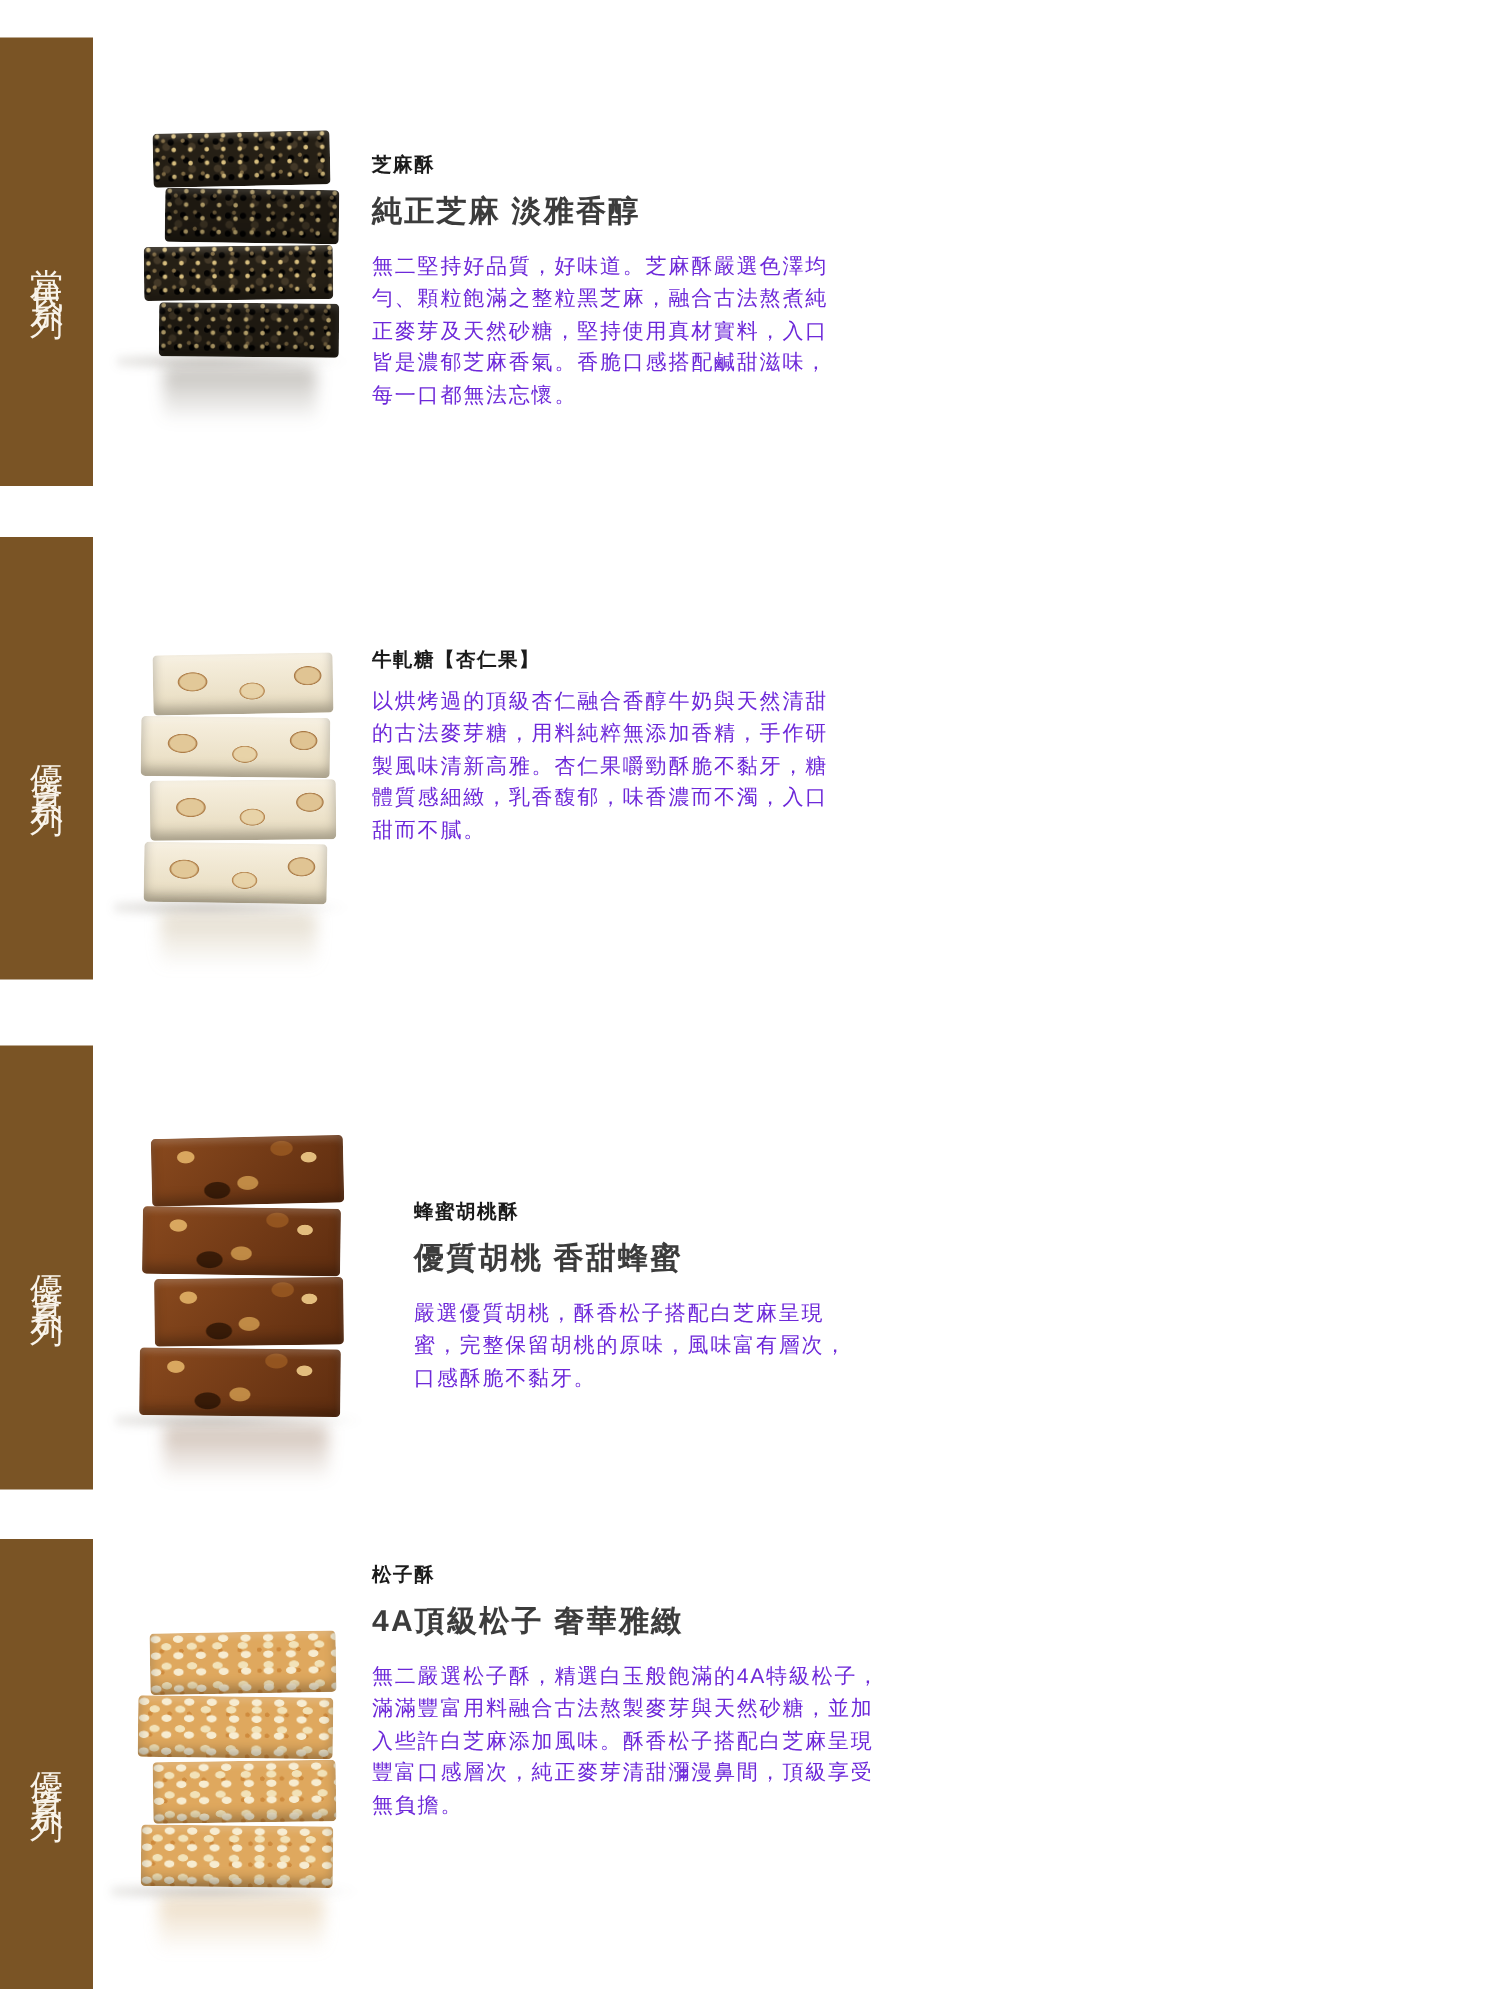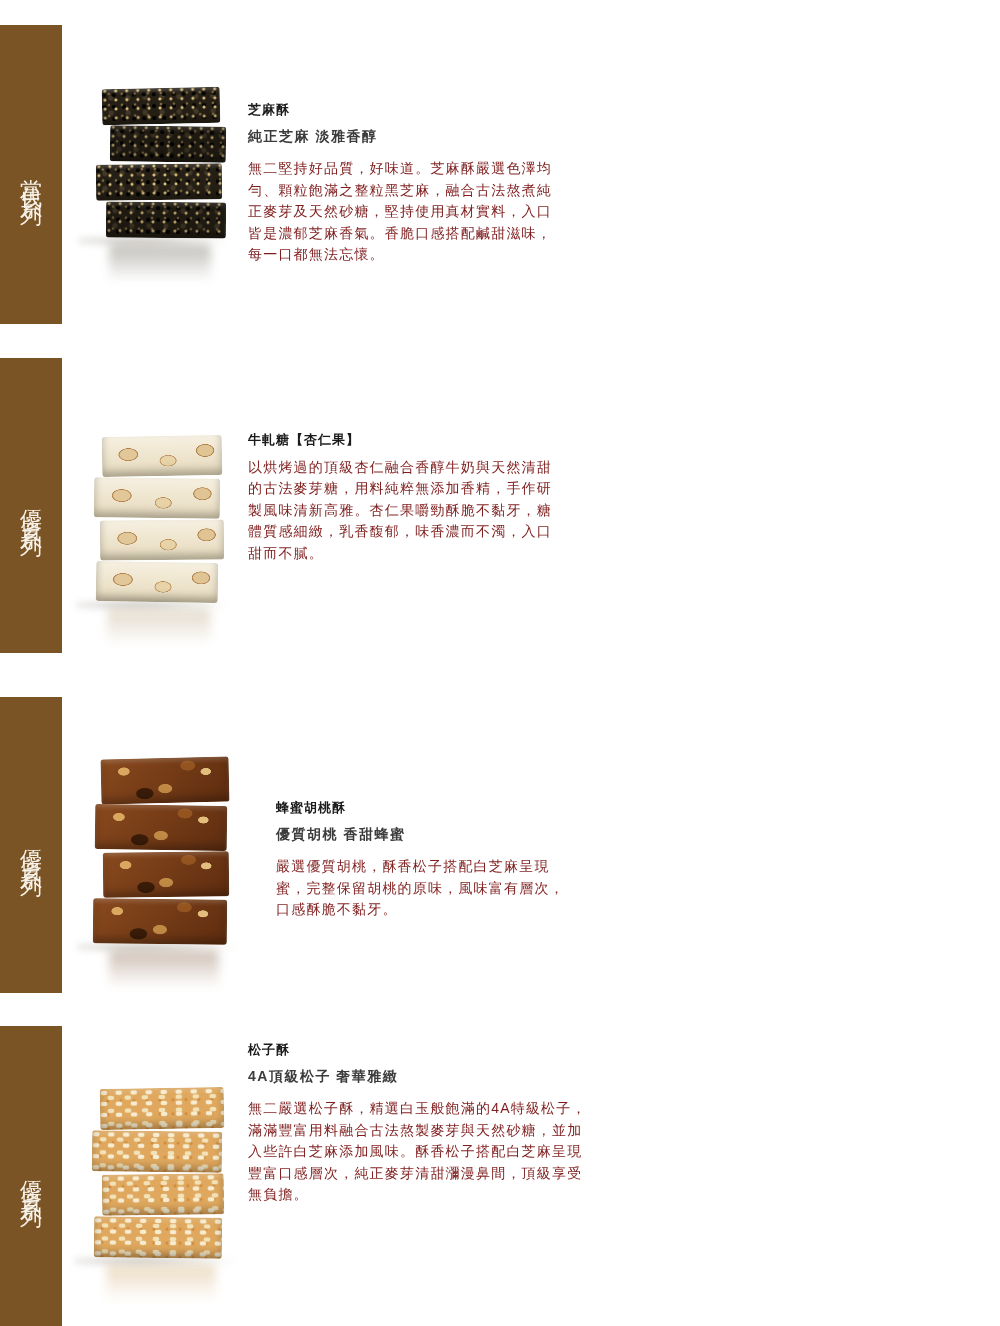--- a/index.html
+++ b/index.html
@@ -144,31 +144,31 @@
     font-weight:bold;
     font-size:13px;
     line-height:1.3;
     color:#1b1b1b;
     letter-spacing:1px;
     margin:0 0 8px 0;
   }
   .subtitle{
     font-family:"Liberation Sans","DejaVu Sans",sans-serif;
     font-weight:bold;
-    font-size:14px;
+    font-size:20px;
     line-height:1.4;
     color:#3c3c3c;
     letter-spacing:1.5px;
     margin:0 0 12px 0;
   }
   .desc{
     font-family:"Liberation Sans","DejaVu Sans",sans-serif;
     font-size:14px;
     line-height:21.5px;
-    color:#7f1d1d;
+    color:#6d28d9;
     letter-spacing:1.2px;
     white-space:pre-line;
     margin:0;
   }
 </style>
 </head>
 <body>
 
 <div class="page">
 

